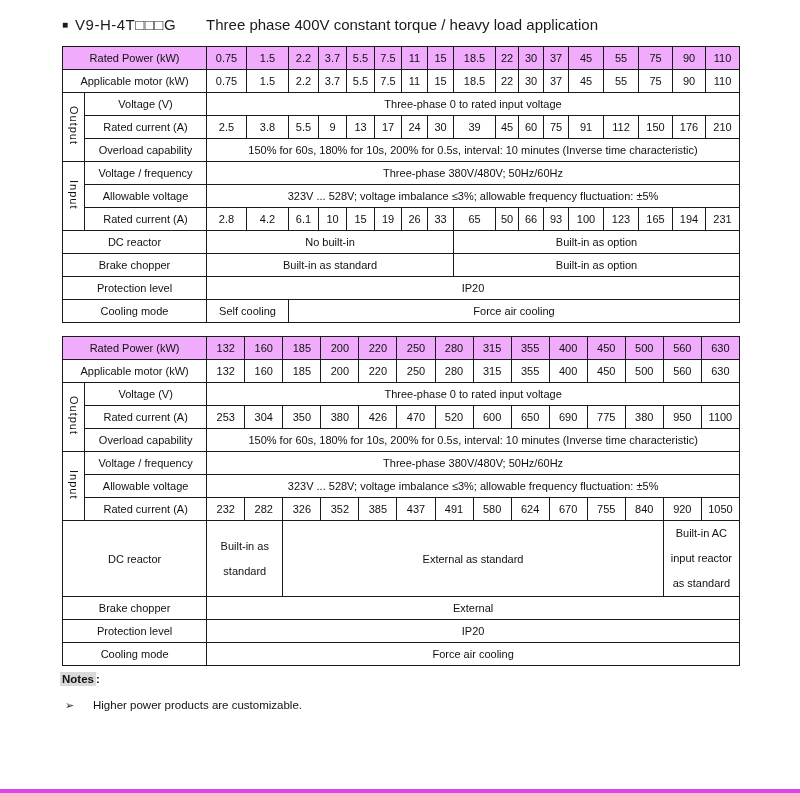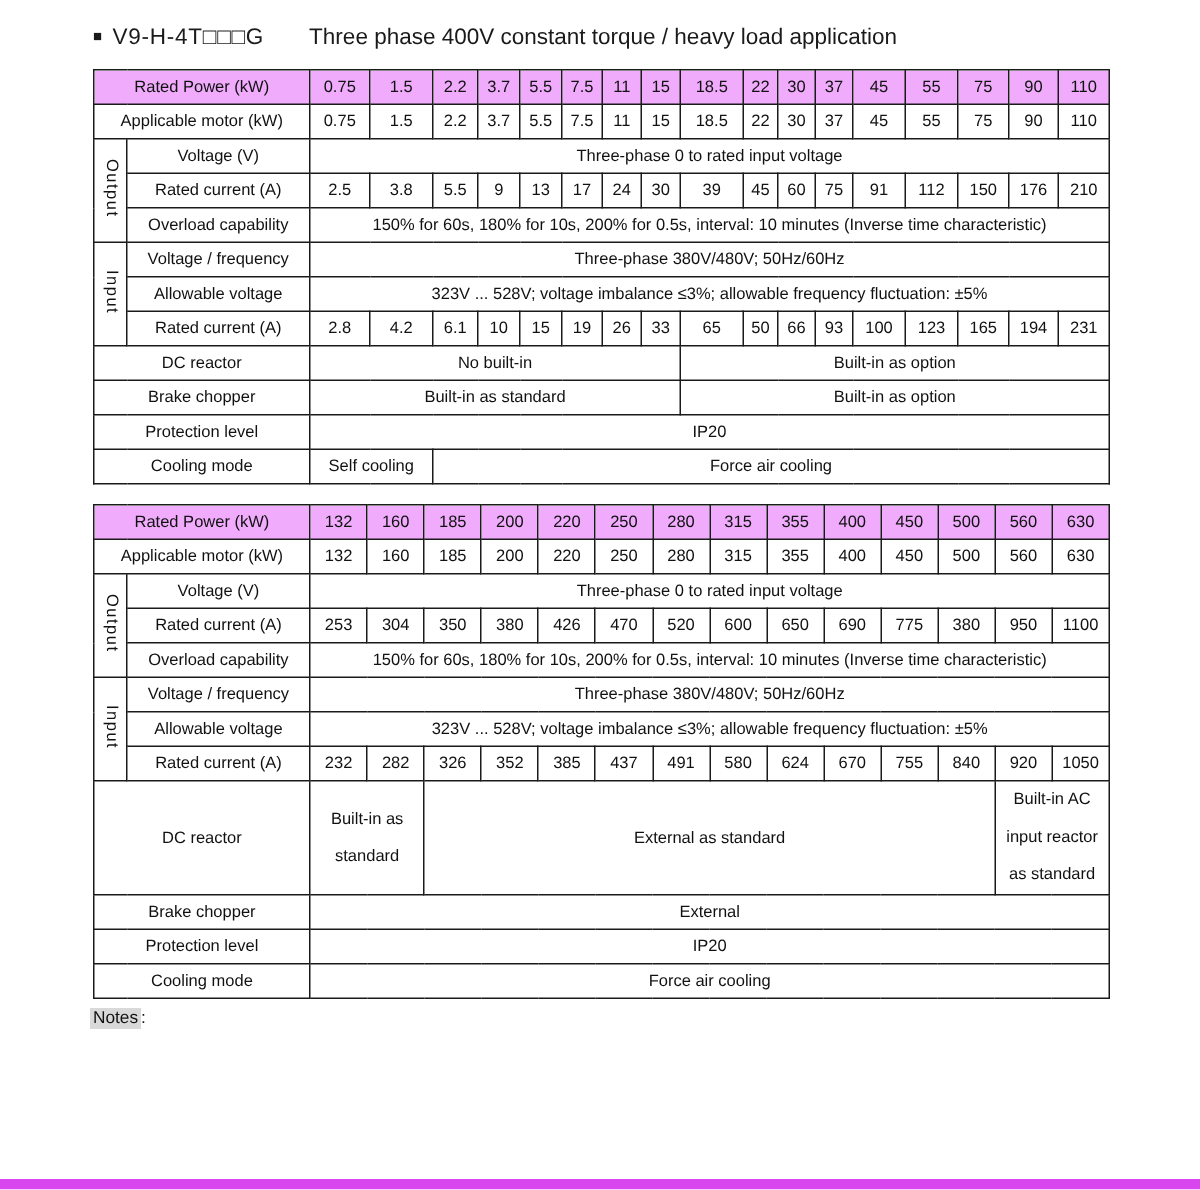--- a/index.html
+++ b/index.html
@@ -4,21 +4,21 @@
 <style>
   html,body { margin:0; padding:0; background:#ffffff; }
   body {
     width:800px; height:793px;
     font-family:"Liberation Sans", sans-serif;
     color:#111111;
   }
   .page {
     position:relative; width:800px; height:793px; box-sizing:border-box;
     background:#ffffff; overflow:hidden;
-    border-bottom:7px solid #d946ef;
+    border-bottom:4px solid #d946ef;
   }
   
   .title-row { padding:16px 0 0 62px; font-size:15px; color:#1a1a1a; white-space:nowrap; }
   .title-sq { font-size:10px; vertical-align:2px; margin-right:7px; }
   .title-model { letter-spacing:0.5px; }
   .title-desc { margin-left:30px; }
 
   
   table.spec {
     border-collapse:collapse; table-layout:fixed;
@@ -39,21 +39,21 @@
     writing-mode:vertical-rl;
     display:inline-block;
     font-size:11px; letter-spacing:1px; line-height:1;
   }
   .t2 tr.tall td { height:68px; }
   .t2 td.wrap { white-space:normal; line-height:25px;margin-top:20px; }
   .t2 { margin-top:32px; }
 
   
   .notes { margin:7px 0 0 60px; font-size:11.5px; color:#111111; }
-  .notes-head { font-weight:normal; }
+  .notes-head { font-weight:bold; }
   .notes-hl { background:#d9d9d9; padding:1px 2px; }
   .note-line { margin-top:14px; }
   .note-bullet { display:inline-block; width:26px; margin-left:5px; font-size:11px; color:#222222; }
   .note-text { margin-left:2px; }
 </style>
 </head>
 <body>
 
 <div class="page">
 
@@ -326,15 +326,18 @@
     </tr>
     <tr>
       <td colspan="2" class="lbl">Cooling mode</td>
       <td colspan="14" class="span">Force air cooling</td>
     </tr>
   </tbody>
     </table>
 
   <div class="notes">
     <div class="notes-head"><span class="notes-hl">Notes</span><span>:</span></div>
+    <div class="note-line">
+      <span class="note-bullet">➢</span><span class="note-text">Higher power products are customizable.</span>
+    </div>
   </div>
 
 </div>
 
 </body></html>

